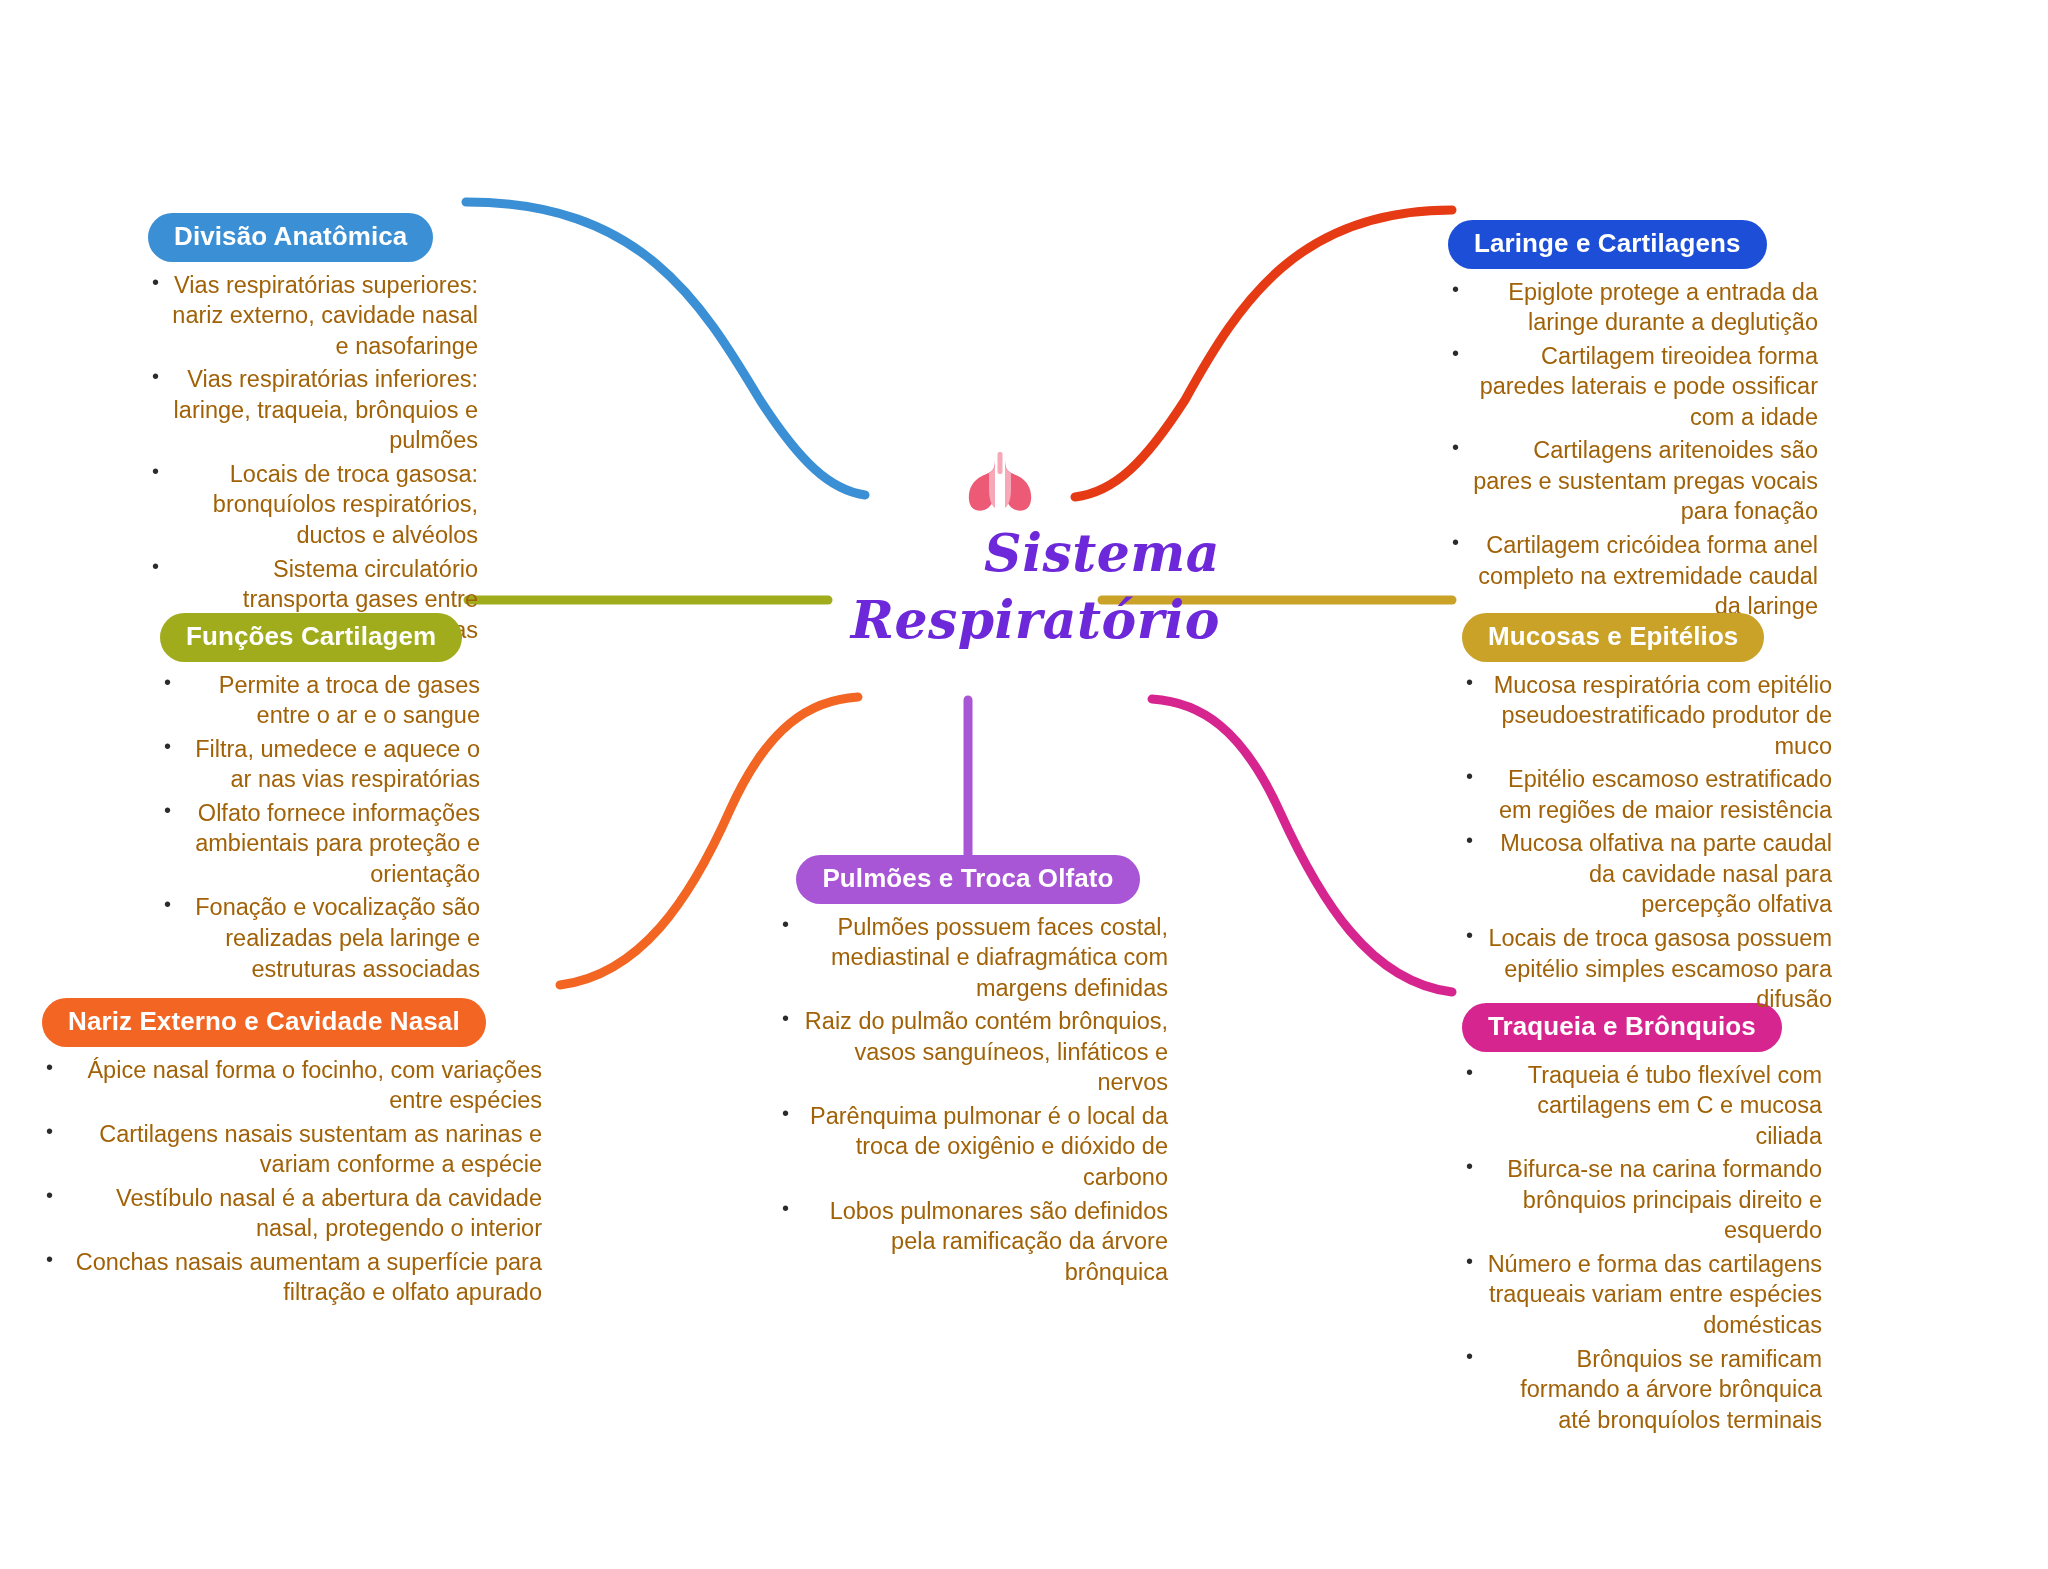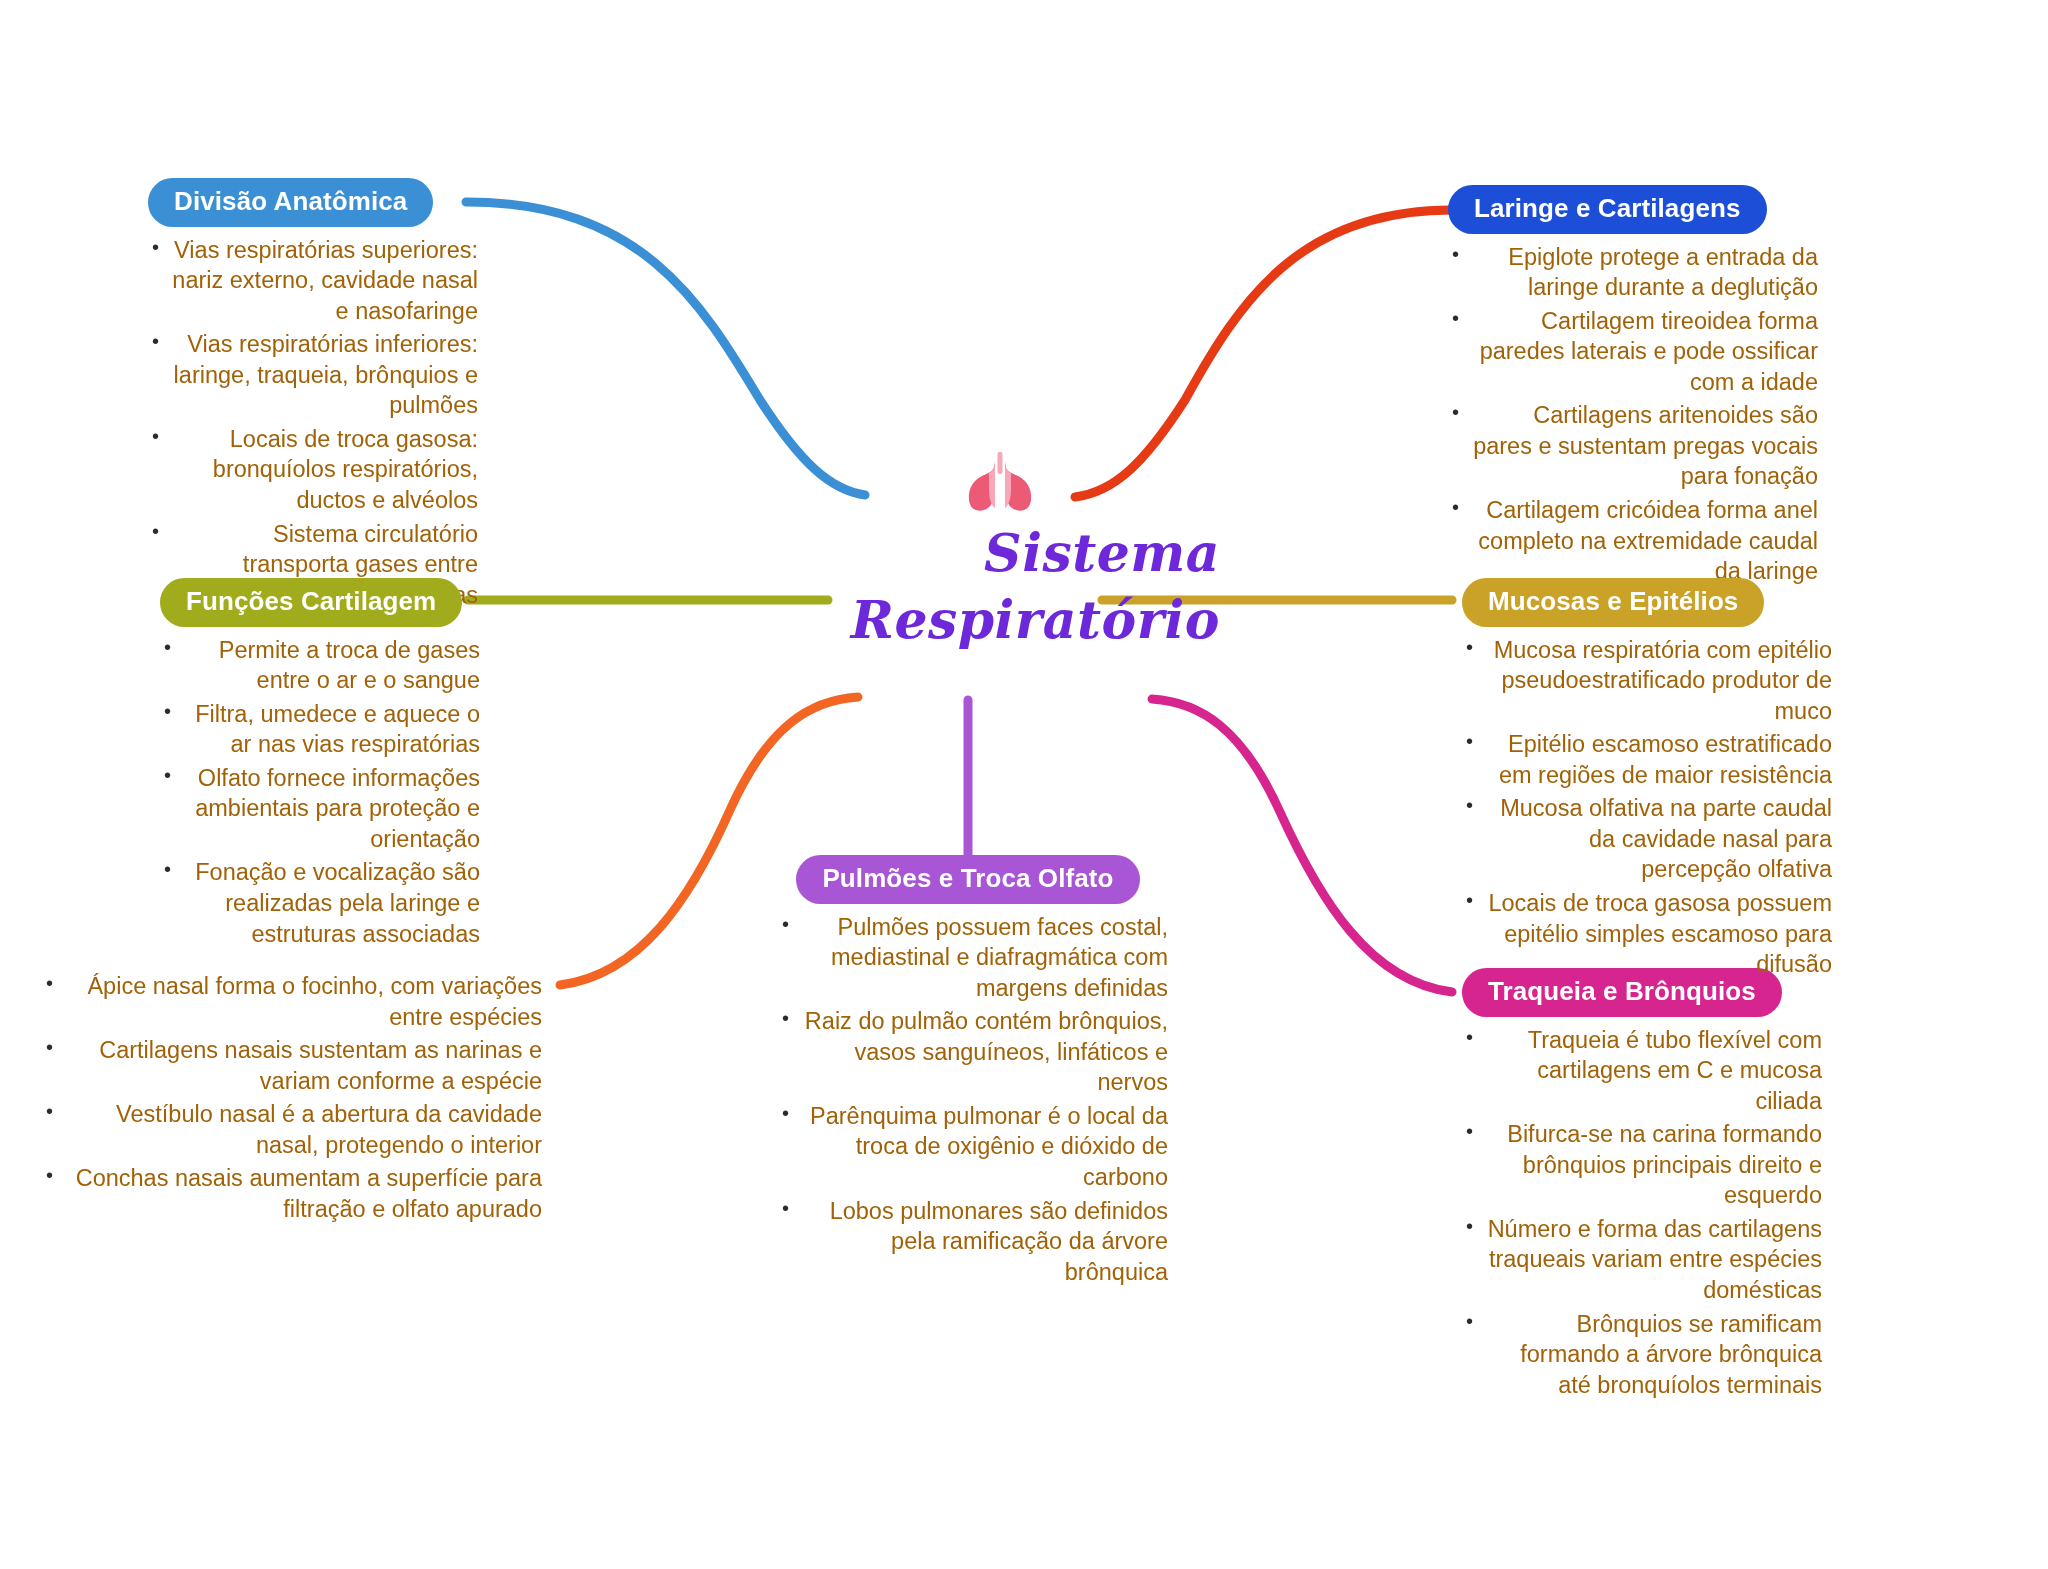--- a/index.html
+++ b/index.html
@@ -62,21 +62,21 @@
     font-weight: 700;
     font-size: 26px;
     letter-spacing: 0.1px;
     padding: 9px 26px 11px 26px;
     white-space: nowrap;
     line-height: 1.1;
   }
   .badge-row {
     display: flex;
   }
-  .badge-row.left { justify-content: flex-start; }
+  .badge-row.left { justify-content: flex-start; margin-top: 35px; }
   .badge-row.center { justify-content: center; }
   ul.bullets {
     list-style: none;
     margin: 8px 0 0 0;
     padding: 0;
   }
   ul.bullets li {
     position: relative;
     padding-left: 22px;
     margin-bottom: 3px;
@@ -162,20 +162,23 @@
     </div>
     <ul class="bullets">
       <li>Permite a troca de gases entre o ar e o sangue</li>
       <li>Filtra, umedece e aquece o ar nas vias respiratórias</li>
       <li>Olfato fornece informações ambientais para proteção e orientação</li>
       <li>Fonação e vocalização são realizadas pela laringe e estruturas associadas</li>
     </ul>
   </div>
 
   <div class="branch" id="b-nariz">
+    <div class="badge-row left">
+      <div class="badge" style="background: rgb(242, 101, 34);">Nariz Externo e Cavidade Nasal</div>
+    </div>
     <ul class="bullets">
       <li>Ápice nasal forma o focinho, com variações entre espécies</li>
       <li>Cartilagens nasais sustentam as narinas e variam conforme a espécie</li>
       <li>Vestíbulo nasal é a abertura da cavidade nasal, protegendo o interior</li>
       <li>Conchas nasais aumentam a superfície para filtração e olfato apurado</li>
     </ul>
   </div>
 
   <div class="branch" id="b-laringe">
     <div class="badge-row left">

